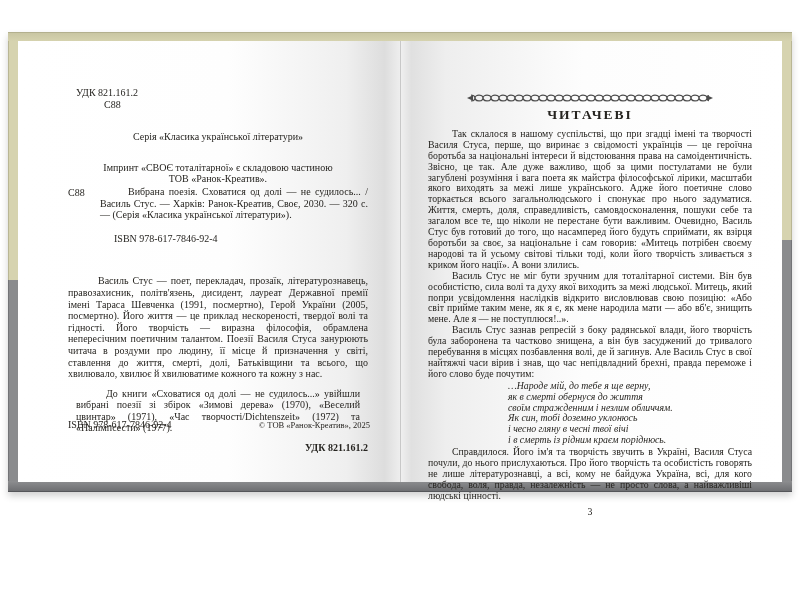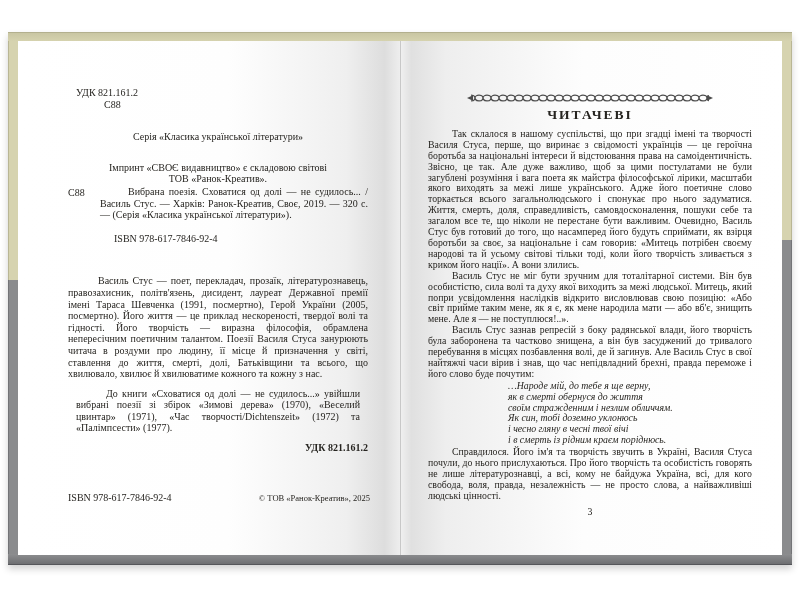--- a/index.html
+++ b/index.html
@@ -4,21 +4,21 @@
 <style>
   html,body{margin:0;padding:0;}
   body{
     width:800px;height:600px;position:relative;overflow:hidden;
     background:#ffffff;
     font-family:"Liberation Serif","DejaVu Serif",serif;
     color:#262420;
     -webkit-font-smoothing:antialiased;
   }
   .book{
-    position:absolute;left:8px;top:32px;width:784px;height:533px;
+    position:absolute;left:8px;top:32px;width:784px;height:460px;
     box-shadow:0 4px 7px rgba(0,0,0,0.18);
     background:#0c4a6e;
   }
   
   .edge{position:absolute;}
   .edge-top{left:0;right:0;top:0;height:9px;background:linear-gradient(#c9c6a3,#d7d4b0);border-top:1px solid #b3b08e;}
   .edge-left-top{left:0;top:9px;width:10px;height:239px;background:#d6d3af;border-left:1px solid #b9b694;}
   .edge-left-bottom{left:0;top:248px;width:10px;bottom:10px;background:#8a8b8d;border-left:1px solid #737477;}
   .edge-right-top{right:0;top:9px;width:10px;height:199px;background:#d6d3af;border-right:1px solid #b9b694;}
   .edge-right-bottom{right:0;top:208px;width:10px;bottom:10px;background:#8a8b8d;border-right:1px solid #737477;}
@@ -88,25 +88,25 @@
 
   <div class="pages">
 
     <div class="page page-left">
       <div class="lp-inner">
         <div class="udk-block">
           <div>УДК 821.161.2</div>
           <div class="udk-c88">С88</div>
         </div>
         <div class="centered series-line">Серія «Класика української літератури»</div>
-        <div class="centered preline imprint-line">Імпринт «СВОЄ видавництво» є складовою світові
+        <div class="centered preline imprint-line">Імпринт «СВОЄ тоталітарної» є складовою частиною
 ТОВ «Ранок-Креатив».</div>
         <div class="catalog">
           <span class="catalog-code">С88</span>
-          <p class="catalog-entry">Вибрана поезія. Сховатися од долі — не судилось... / Василь Стус. — Харків: Ранок-Креатив, Своє, 2019. — 320 с. — (Серія «Класика української літератури»).</p>
+          <p class="catalog-entry">Вибрана поезія. Сховатися од долі — не судилось... / Василь Стус. — Харків: Ранок-Креатив, Своє, 2030. — 320 с. — (Серія «Класика української літератури»).</p>
         </div>
         <div class="isbn-mid">ISBN 978-617-7846-92-4</div>
         <p class="bio-paragraph">Василь Стус — поет, перекладач, прозаїк, літературознавець, правозахисник, політв'язень, дисидент, лауреат Державної премії імені Тараса Шевченка (1991, посмертно), Герой України (2005, посмертно). Його життя — це приклад нескореності, твердої волі та гідності. Його творчість — виразна філософія, обрамлена непересічним поетичним талантом. Поезії Василя Стуса занурюють читача в роздуми про людину, її місце й призначення у світі, ставлення до життя, смерті, долі, Батьківщини та всього, що хвилювало, хвилює й хвилюватиме кожного та кожну з нас.</p>
         <p class="contents-paragraph">До книги «Сховатися од долі — не судилось...» увійшли вибрані поезії зі збірок «Зимові дерева» (1970), «Веселий цвинтар» (1971), «Час творчості/Dichtenszeit» (1972) та «Палімпсести» (1977).</p>
         <div class="udk-bottom">УДК 821.161.2</div>
       </div>
       <div class="lp-bottom-row">
         <span>ISBN 978-617-7846-92-4</span>
         <span class="copyright">© ТОВ «Ранок-Креатив», 2025</span>
       </div>

